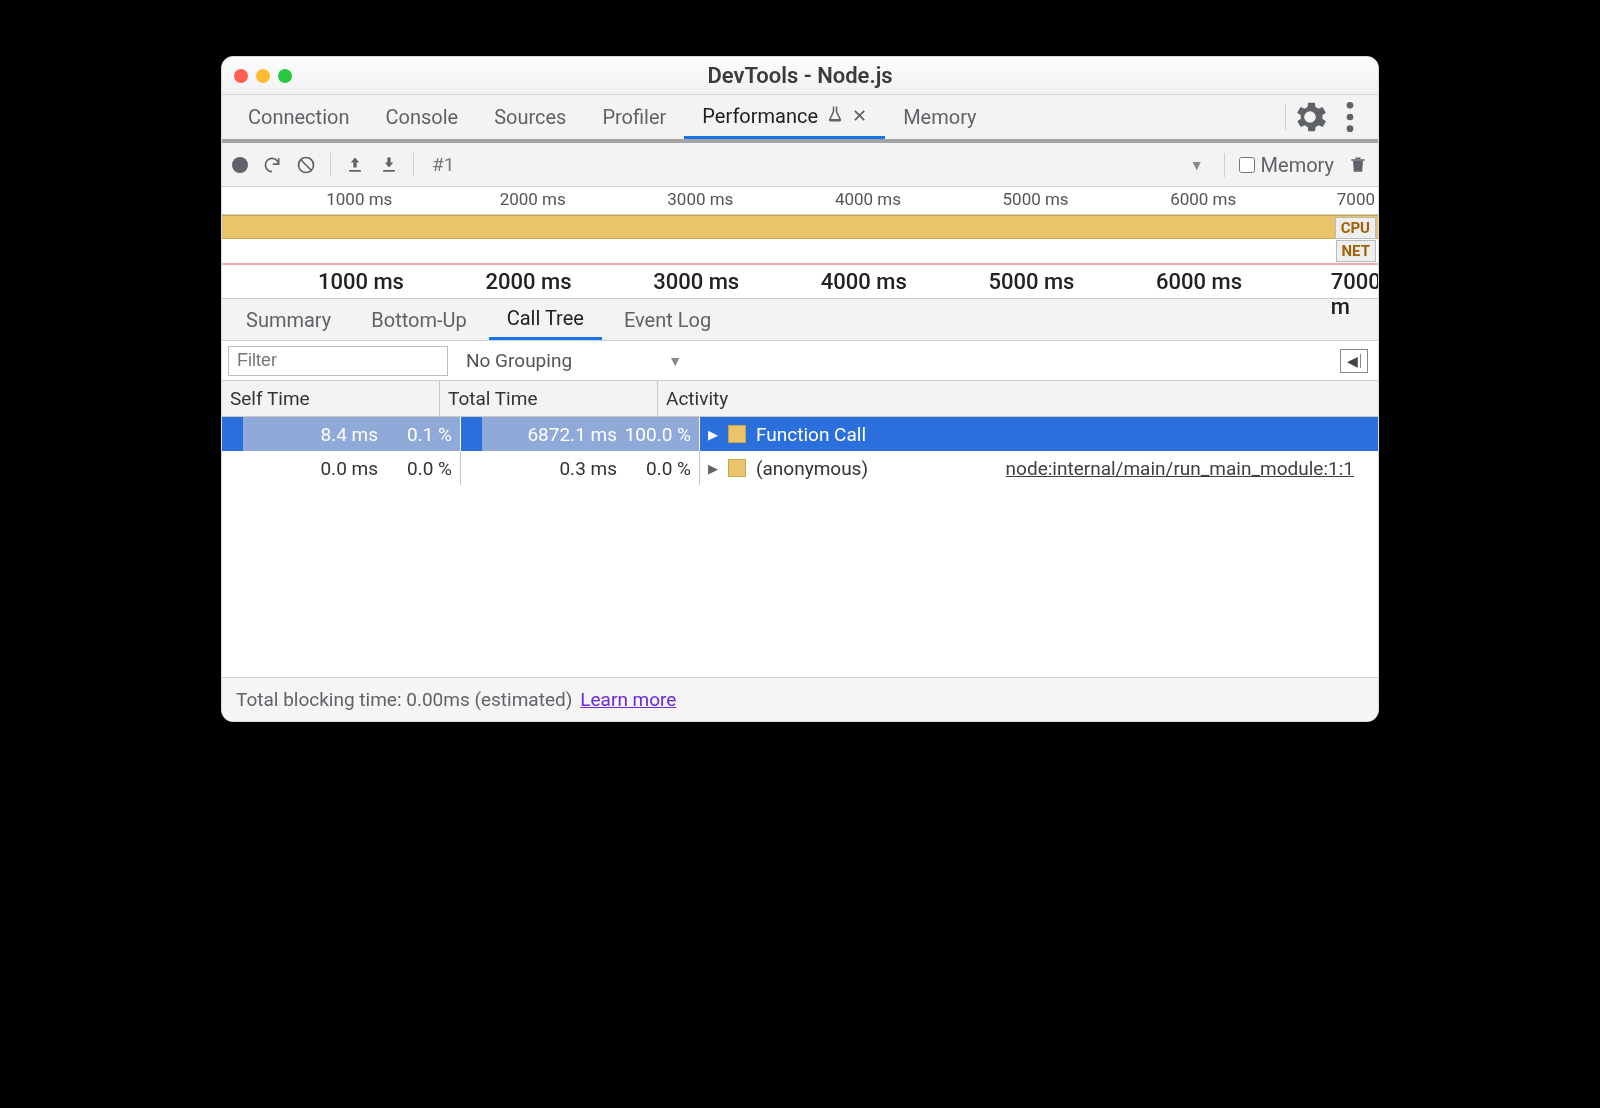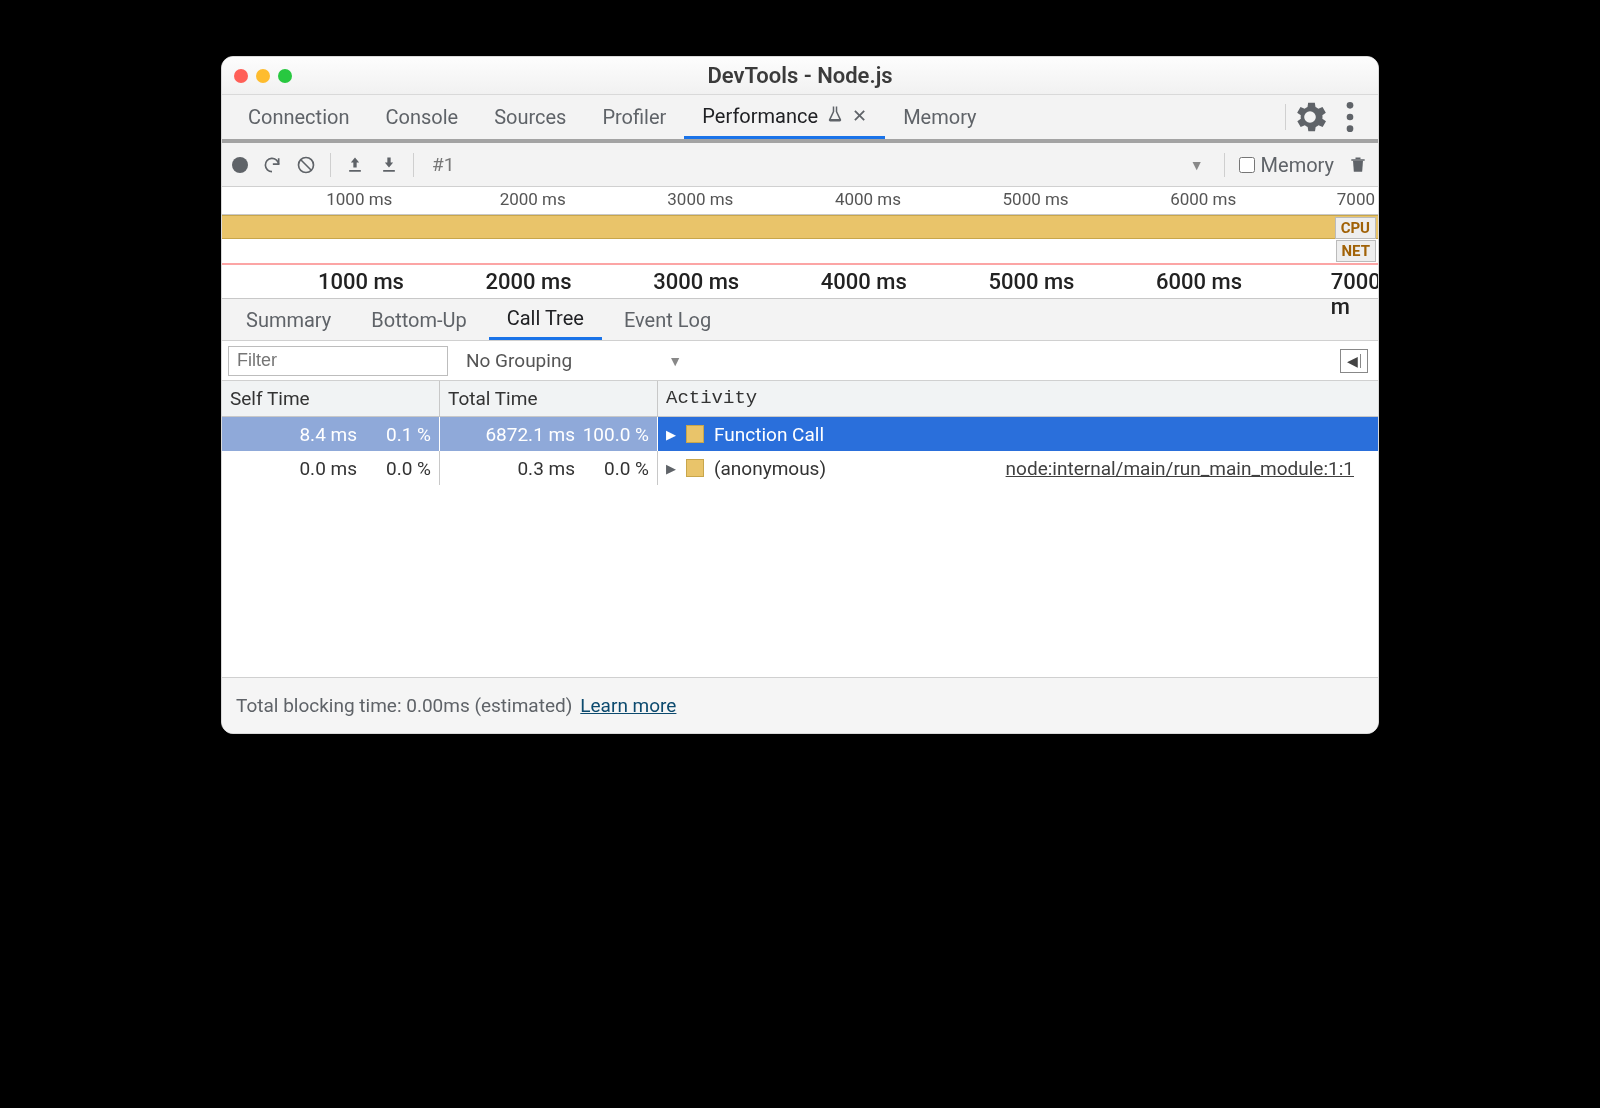--- a/index.html
+++ b/index.html
@@ -104,45 +104,45 @@
     width:28px;height:24px;border:1px solid #888; margin-right:10px;
     display:flex;align-items:center;justify-content:center; font-size:14px; color:#444;
   }
   
   .thead {
     display:flex; height:36px; background:#f1f3f4;
     border-bottom:1px solid #c8c8c8; font-size:19px; color:#333;
   }
   .col-self { width:218px; border-right:1px solid #c8c8c8; padding:6px 8px;}
   .col-total{ width:218px; border-right:1px solid #c8c8c8; padding:6px 8px;}
-  .col-act  { flex:1; padding:6px 8px;font-family:Liberation Mono, monospace;}
+  .col-act  { flex:1; padding:6px 8px;}
   
   .tbody { height:260px; background:#fff; overflow:hidden; }
   .row { display:flex; height:34px; align-items:center; font-size:19px;}
   .row .cell-self, .row .cell-total {
     width:218px; border-right:1px solid #c8c8c8; height:100%;
-    display:flex; align-items:center; justify-content:flex-end; padding-right:8px; gap:0;
+    display:flex; align-items:center; justify-content:flex-end; padding-right:8px; gap:0;margin-left:21px;
   }
   .row .cell-self .ms, .row .cell-total .ms { text-align:right; min-width:96px; }
   .row .cell-self .pct, .row .cell-total .pct { text-align:right; min-width:74px; padding-left:6px;}
   .row .cell-act { flex:1; display:flex; align-items:center; gap:10px; padding-left:8px;}
   .row .tri { color:#5f6368; font-size:13px;}
   .row .swatch{ width:18px;height:18px;background:#e9c46a;border:1px solid #c8a64b;}
   .row.sel { background:#2a6fdb; color:#fff; }
   .row.sel .cell-self, .row.sel .cell-total {
     background:#8fa9d9; color:#fff; border-right:1px solid #fff;
   }
   .row.sel .tri { color:#fff; }
   .row .link { color:#404040; text-decoration:underline; margin-left:auto; padding-right:24px;}
   
   .footer {
-    height:56px; border-top:1px solid #d0d0d0; background:#f5f5f5;
+    height:44px; border-top:1px solid #d0d0d0; background:#f5f5f5;
     display:flex; align-items:center; padding:0 14px; color:#5f6368; font-size:19px; gap:8px;
   }
-  .footer .learn { text-decoration:underline; color:#0c4a6e;}
+  .footer .learn { text-decoration:underline; color:#6d28d9;}
   .caret-down { font-size:14px; color:#888;}
 </style>
 </head>
 <body>
 
 <div class="window">
 
   <div class="titlebar">
     <div class="traffic-lights">
       <div class="tl red"></div>

